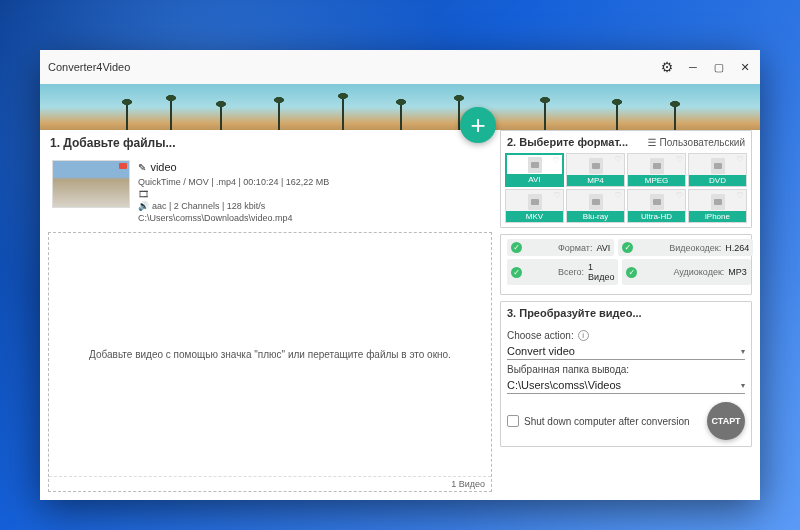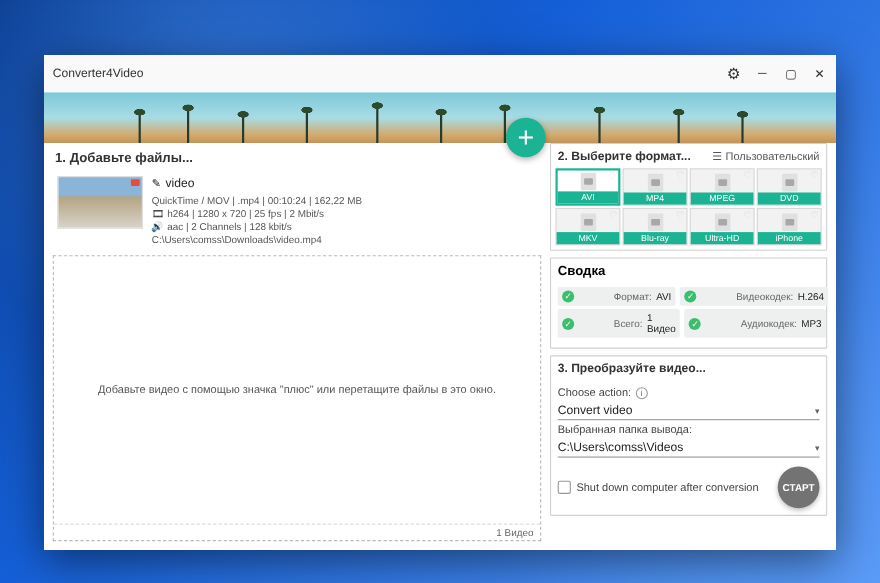--- a/index.html
+++ b/index.html
@@ -107,21 +107,20 @@
       <div class="file-card">
         <div class="thumb"></div>
         <div class="file-info">
           <div class="file-name">
             <span style="font-size:10px">✎</span>
             <span>video</span>
           </div>
           <div>QuickTime / MOV | .mp4 | 00:10:24 | 162,22 MB</div>
           <div class="file-line">
               <span class="mini-ico">🎞</span>
-              <span>h264 | 1280 x 720 | 25 fps | 2 Mbit/s</span>
             </div>
           <div class="file-line">
               <span class="mini-ico">🔊</span>
               <span>aac | 2 Channels | 128 kbit/s</span>
             </div>
           <div>C:\Users\comss\Downloads\video.mp4</div>
         </div>
       </div>
 
       <div class="dropzone">
@@ -178,21 +177,20 @@
             </div>
           <div class="fmt">
               <span class="fmt-heart">♡</span>
               <div class="fmt-ico"></div>
               <div class="fmt-label">iPhone</div>
             </div>
         </div>
       </div>
 
       <div class="panel">
-        <div class="summary-title">Сводка</div>
         <div class="summary-body">
           <div class="sum-row">
             <div class="sum-cell">
                 <span class="check">✓</span>
                 <span class="sum-k">Формат:</span> 
                 <span class="sum-v">AVI</span>
               </div>
             <div class="sum-cell">
                 <span class="check">✓</span>
                 <span class="sum-k">Видеокодек:</span> 

